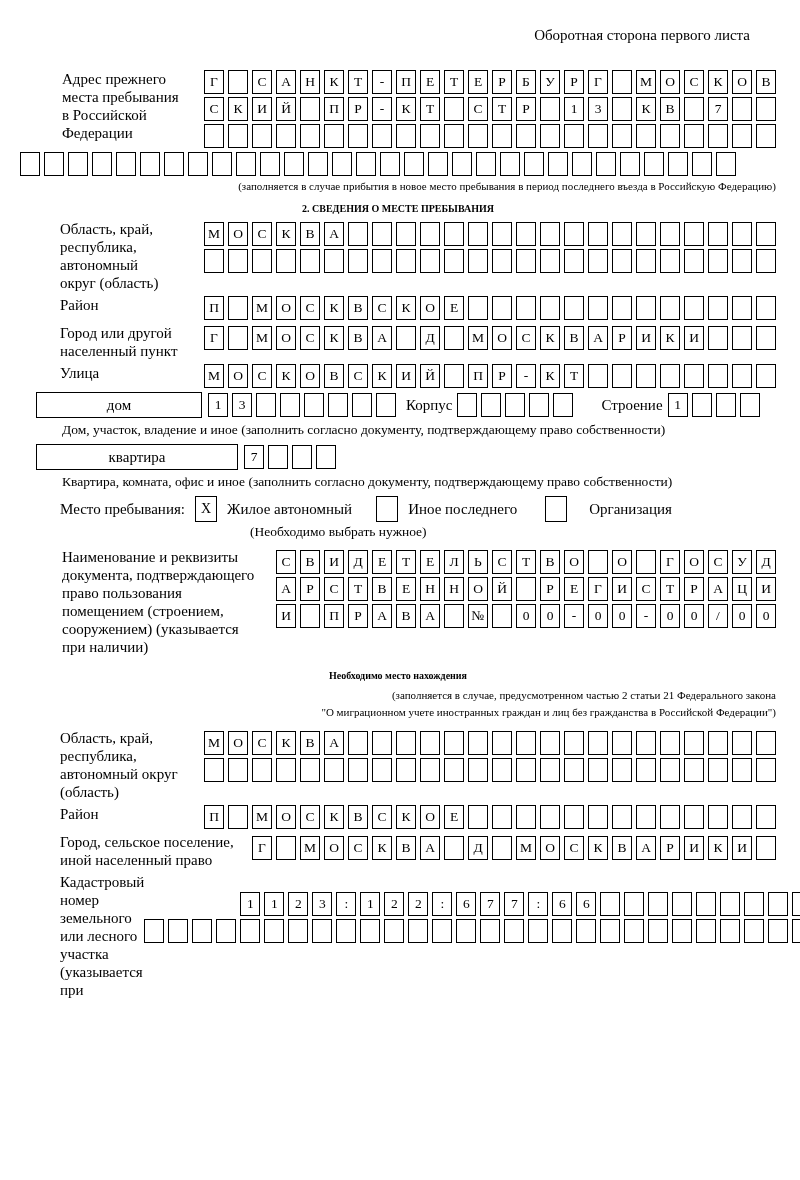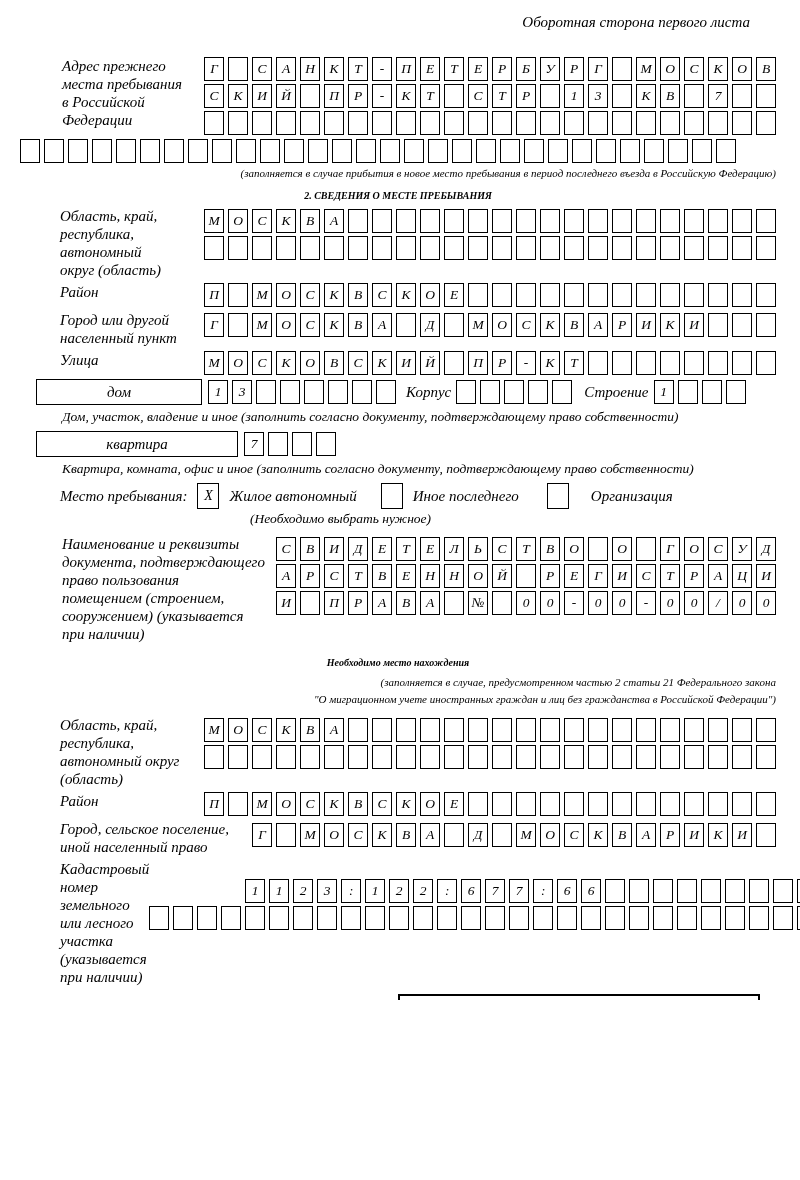--- a/index.html
+++ b/index.html
@@ -1,21 +1,21 @@
 <!DOCTYPE html>
 <html lang="ru"><head>
 <meta charset="utf-8">
 <style>
   * { box-sizing: border-box; }
   html, body { margin: 0; padding: 0; background: #ffffff; }
   .page {
     width: 800px; height: 1000px; overflow: hidden;
     background: #ffffff; color: #000;
     font-family: "Liberation Serif", "DejaVu Serif", serif;
-    padding: 14px 24px 0 20px; position: relative; font-style: italic;
+    padding: 27px 24px 0 20px; position: relative;
   }
   .header-note { text-align: right; font-size: 15px; padding-right: 26px; margin-bottom: 26px; }
 
   .fieldrow { display: flex; align-items: flex-start; margin-bottom: 4px; }
   .label { font-size: 15px; line-height: 18px; white-space: pre-line; padding-left: 40px; }
   .rows { margin-left: auto; display: flex; flex-direction: column; gap: 3px; align-items: flex-end; }
 
   .cells { display: flex; gap: 4px; }
   .cell {
     width: 20px; height: 24px; border: 1.6px solid #000; background: #fff;
@@ -350,21 +350,21 @@
         <span class="cell"></span>
       </div>
     <div class="small-label" style="margin-left:10px;">Корпус</div>
     <div class="cells" style="margin-left:5px;">
         <span class="cell"></span>
         <span class="cell"></span>
         <span class="cell"></span>
         <span class="cell"></span>
         <span class="cell"></span>
       </div>
-    <div class="small-label" style="margin-left:12px;">Строение</div>
+    <div class="small-label" style="margin-left:28px;">Строение</div>
     <div class="cells" style="margin-left:5px;">
         <span class="cell">1</span>
         <span class="cell"></span>
         <span class="cell"></span>
         <span class="cell"></span>
       </div>
   </div>
   <div class="caption" style="padding-left:42px;">Дом, участок, владение и иное (заполнить согласно документу, подтверждающему право собственности)</div>
 
   <div class="inline-line">

